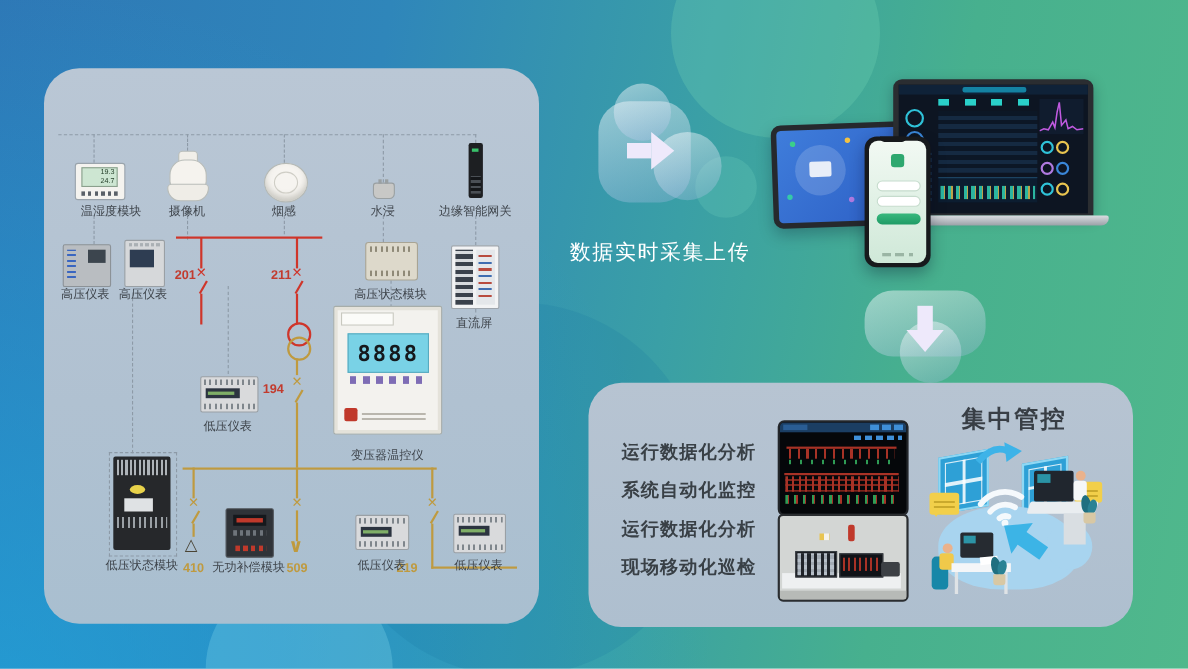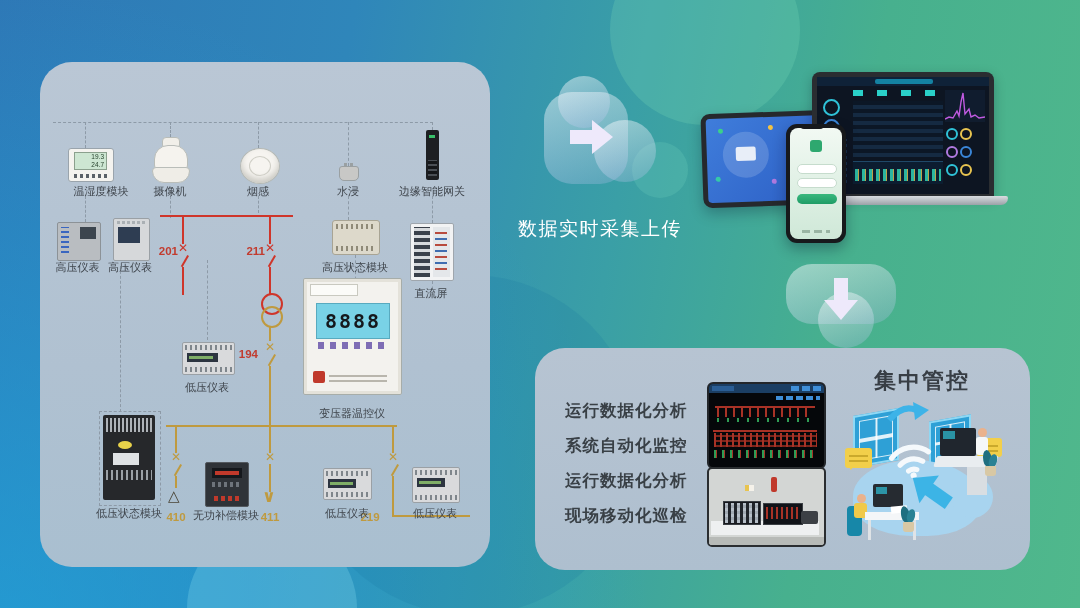--- a/index.html
+++ b/index.html
@@ -325,21 +325,21 @@
     <div class="bx gold" style="left:129px;top:388px;"></div>
     <div class="sw gold" style="left:142px;top:403px;"></div>
     <div class="gl" style="left:134.8px;top:414px;width:2.4px;height:12px;"></div>
     <div class="deltaS" style="left:128px;top:426px;"></div>
     <div class="numlbl gold" style="left:116px;top:449px;width:40px;text-align:center;">410</div>
 
     <div class="gl" style="left:228.8px;top:363px;width:2.4px;height:28px;"></div>
     <div class="bx gold" style="left:223px;top:388px;"></div>
     <div class="gl" style="left:228.8px;top:402px;width:2.4px;height:28px;"></div>
     <div class="arrV" style="left:222px;top:428px;"></div>
-    <div class="numlbl gold" style="left:210px;top:449px;width:40px;text-align:center;">411</div>
+    <div class="numlbl gold" style="left:210px;top:449px;width:40px;text-align:center;">509</div>
 
     <div class="gl" style="left:351.8px;top:363px;width:2.4px;height:28px;"></div>
     <div class="bx gold" style="left:346px;top:388px;"></div>
     <div class="sw gold" style="left:359px;top:403px;"></div>
     <div class="gl" style="left:351.8px;top:414px;width:2.4px;height:41px;"></div>
     <div class="gl" style="left:352px;top:453px;width:78px;height:2.4px;"></div>
     <div class="numlbl gold" style="left:310px;top:449px;width:40px;text-align:center;">219</div>
 
     <div class="dev" id="d-temp">
       <div class="lcd"><span>19.3</span><br><span>24.7</span></div>

